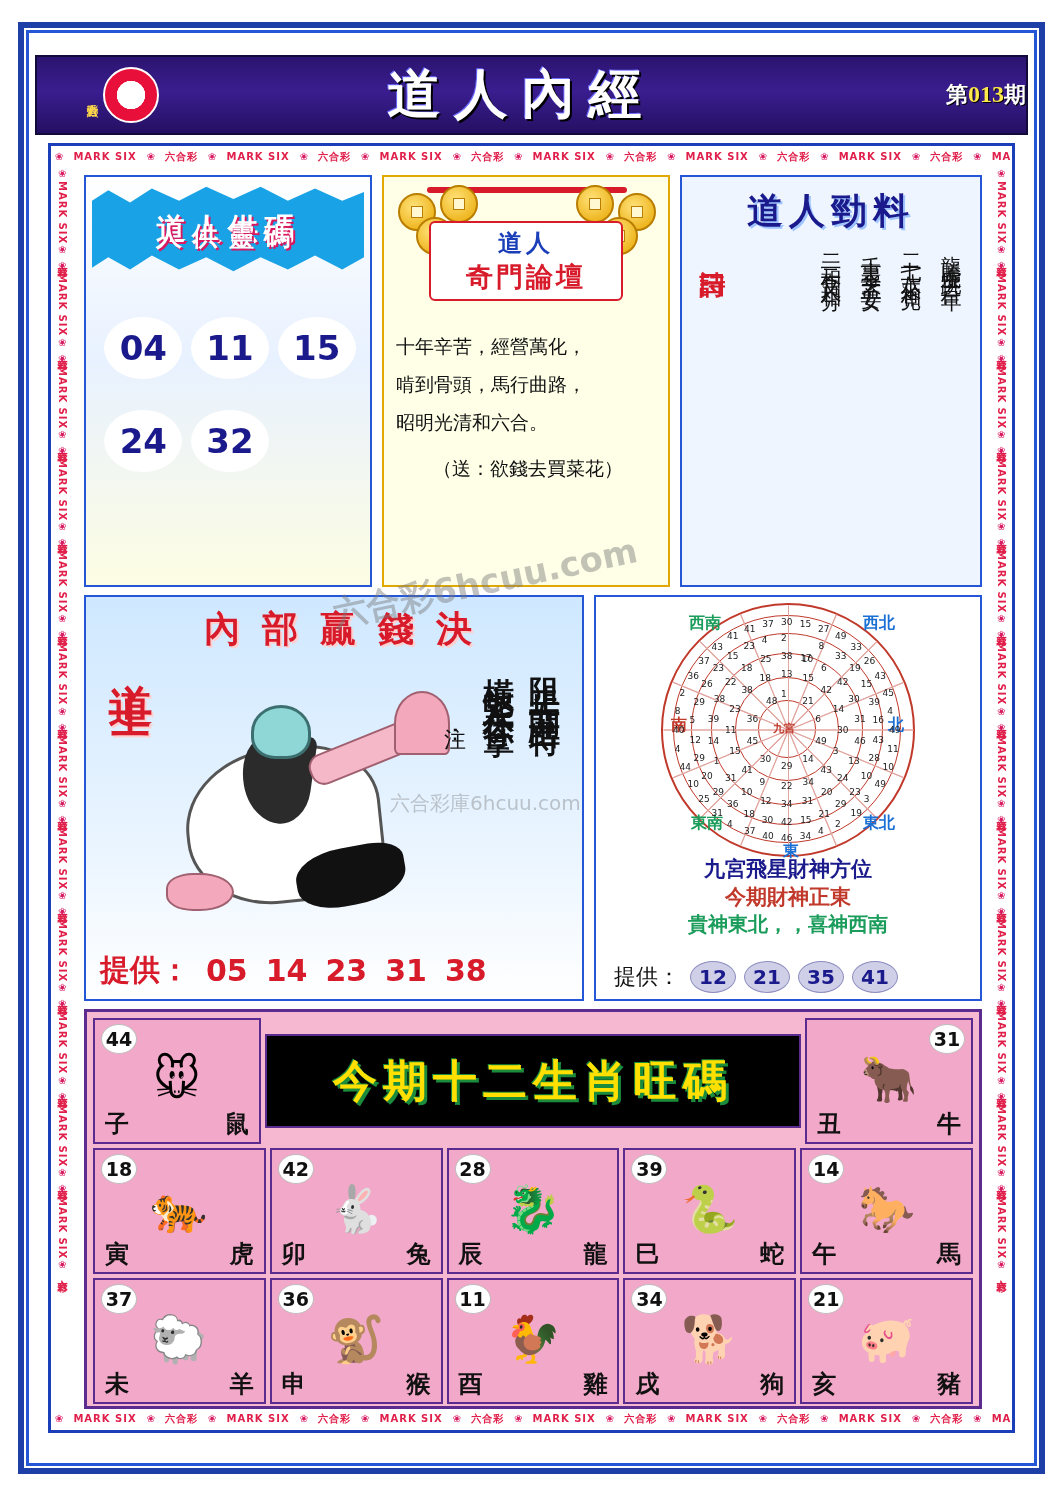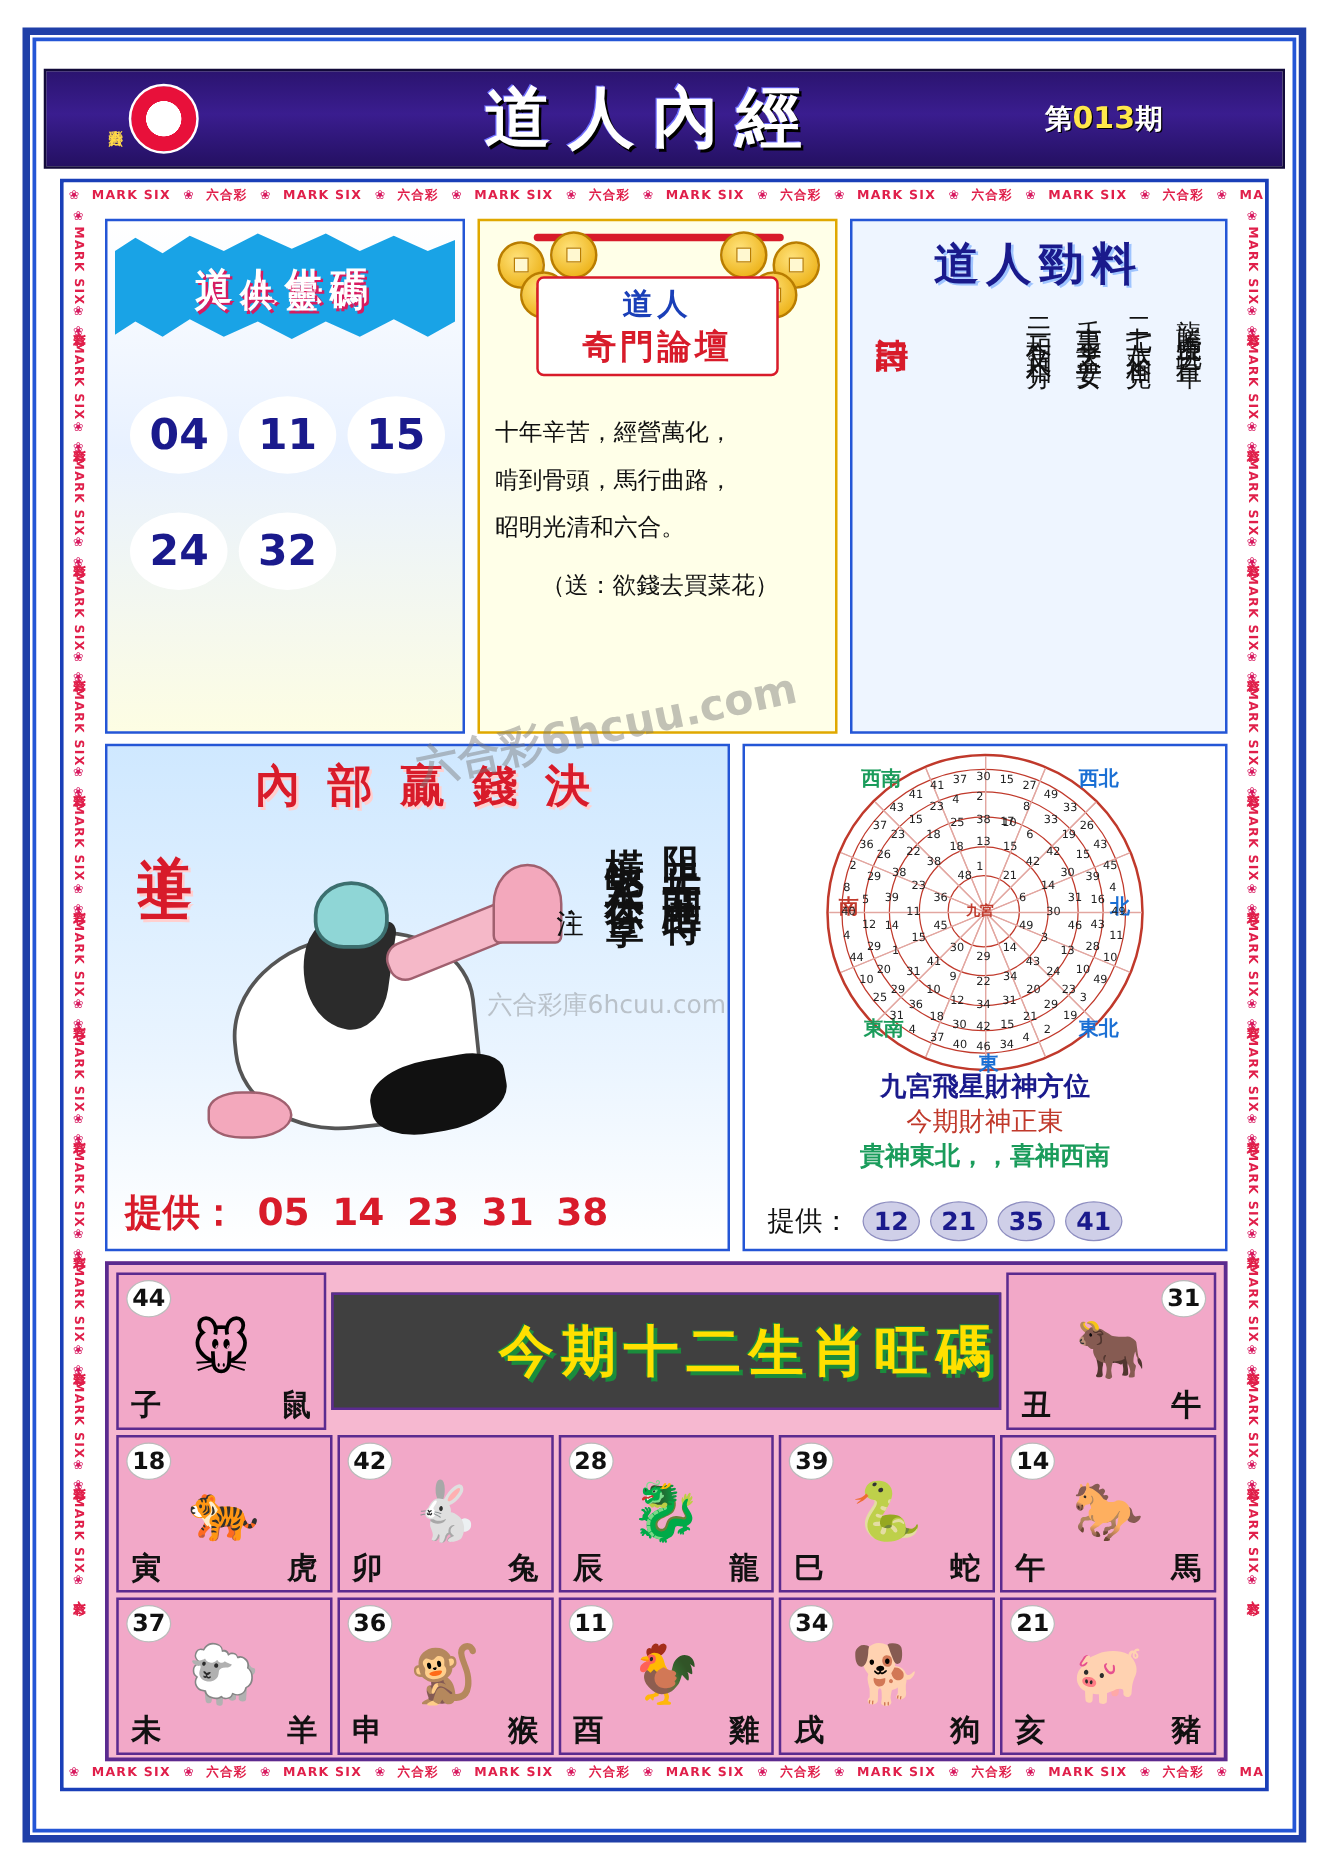--- a/index.html
+++ b/index.html
@@ -52,22 +52,23 @@
     color:#ffffff;font-size:32px;line-height:32px;
   }
   .hdr-title{
     flex:1;text-align:center;
     color:#ffffff;
     font-family:"DejaVu Sans",sans-serif;
     font-size:53px;font-weight:bold;letter-spacing:14px;
     text-shadow:2px 2px 0 #000, -1px -1px 0 #6e6eff;
   }
   .hdr-issue{
-    width:190px;text-align:left;color:#ffffff;font-size:22px;font-weight:bold;
+    width:190px;text-align:right;color:#ffffff;font-size:22px;font-weight:bold;
     text-shadow:1px 1px 0 #000;
+    font-family:Liberation Serif, serif;
   }
   .hdr-issue .num{color:#ffe84a;font-size:24px;}
 
   
   .inner{
     position:absolute;left:48px;top:143px;width:967px;height:1290px;
     border:3px solid #1a3fb8;
     background:#ffffff;
     box-sizing:border-box;
   }
@@ -272,21 +273,21 @@
   .dirlabel{position:absolute;font-size:16px;font-weight:bold;}
   .dir-n{color:#1a6fd4;}
   .dir-s{color:#c0392b;}
   .dir-e{color:#1a6fd4;}
   .dir-w{color:#1a9c5b;}
   .lp-num{position:absolute;font-size:9px;color:#222;}
   .e-lines{
     position:absolute;left:0;top:258px;width:100%;text-align:center;
   }
   .e-lines .l1{color:#1a1a8c;font-size:21px;font-weight:bold;}
-  .e-lines .l2{color:#c0392b;font-size:21px;font-weight:normal;}
+  .e-lines .l2{color:#c0392b;font-size:21px;font-weight:bold;}
   .e-lines .l3{color:#1a9c5b;font-size:20px;font-weight:bold;}
   .e-lines .l4{color:#111;font-size:20px;}
   .e-supply{
     position:absolute;left:18px;bottom:6px;display:flex;align-items:center;gap:10px;
   }
   .e-supply .lbl{color:#111;font-size:22px;}
   .e-ball{
     width:44px;height:30px;border-radius:50%;
     background:#cfcfe8;border:1px solid #8e8ec0;
     display:flex;align-items:center;justify-content:center;
@@ -299,22 +300,22 @@
     border:3px solid #5b2b8f;background:#f6b8d0;box-sizing:border-box;
   }
   .z-grid{position:absolute;left:6px;top:6px;right:6px;bottom:6px;}
   .z-top{position:absolute;left:0;top:0;width:100%;height:126px;display:flex;}
   .z-cell{
     border:2px solid #5b2b8f;background:#f2a8c8;box-sizing:border-box;
     position:relative;
   }
   .z-top .z-cell{width:168px;height:126px;}
   .z-title{
-    flex:1;margin:16px 4px;background:#404040;border:2px solid #5b2b8f;
-    display:flex;align-items:center;justify-content:flex-end;box-sizing:border-box;
+    flex:1;margin:16px 4px;background:#000000;border:2px solid #5b2b8f;
+    display:flex;align-items:center;justify-content:center;box-sizing:border-box;
   }
   .z-title span{
     color:#ffe000;font-size:44px;font-weight:bold;letter-spacing:6px;
     text-shadow:3px 3px 0 #1a8c3c,-1px -1px 0 #1a8c3c;
   }
   .z-rows{position:absolute;left:0;top:130px;right:0;bottom:0;}
   .z-row{display:flex;height:126px;margin-bottom:4px;}
   .z-row .z-cell{flex:1;margin-right:4px;}
   .z-row .z-cell:last-child{margin-right:0;}
   .z-num{

